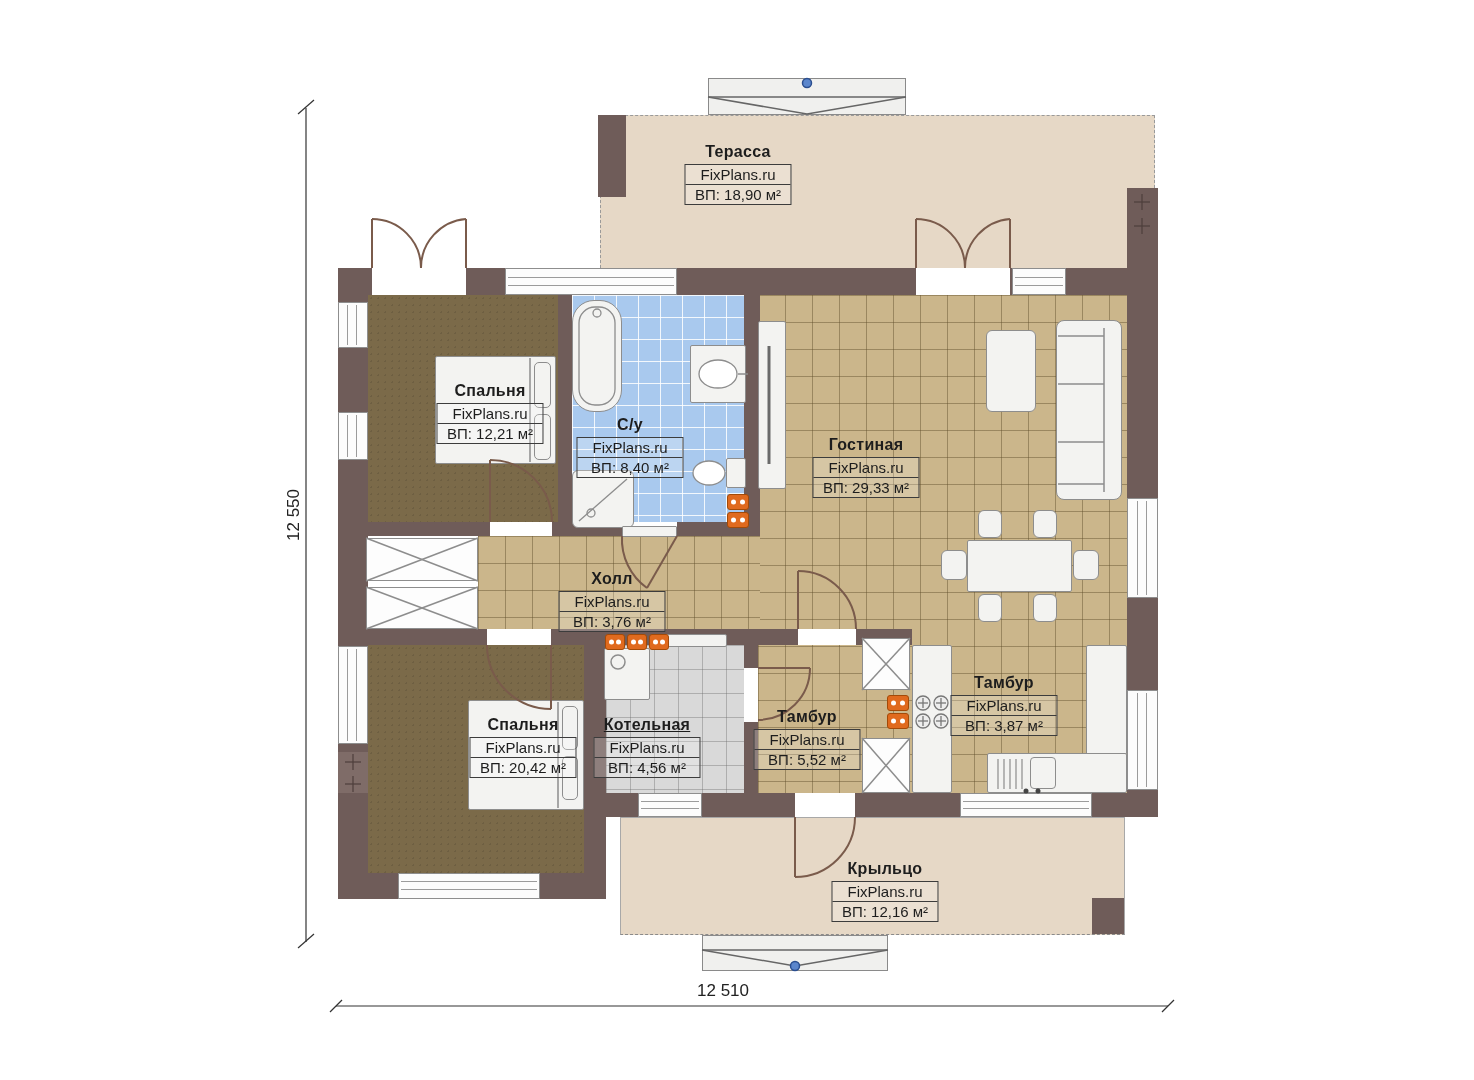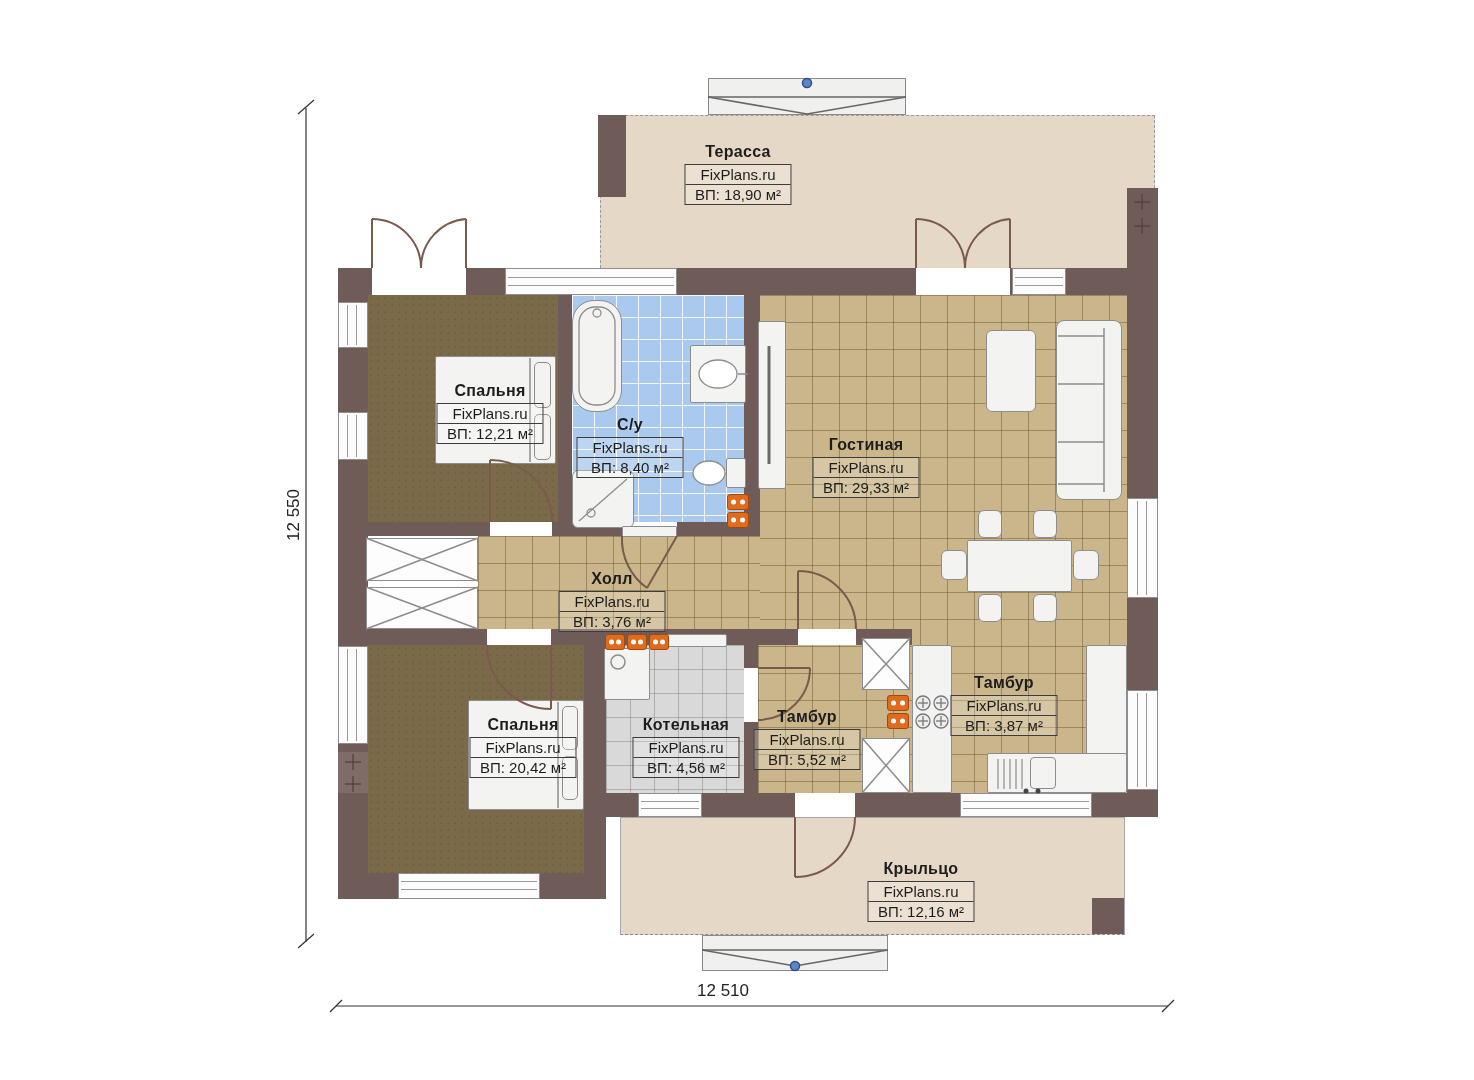--- a/index.html
+++ b/index.html
@@ -311,42 +311,42 @@
       <div class="rarea">ВП: 3,76 м²</div>
     </div>
   </div>
   <div class="rlabel" style="left:523px;top:716px;">
     <div class="rname">Спальня</div>
     <div class="rbox">
       <div class="rwm">FixPlans.ru</div>
       <div class="rarea">ВП: 20,42 м²</div>
     </div>
   </div>
-  <div class="rlabel" style="left:686px;top:716px;">
+  <div class="rlabel" style="left:647px;top:716px;text-decoration:underline;">
     <div class="rname">Котельная</div>
     <div class="rbox">
       <div class="rwm">FixPlans.ru</div>
       <div class="rarea">ВП: 4,56 м²</div>
     </div>
   </div>
   <div class="rlabel" style="left:807px;top:708px;">
     <div class="rname">Тамбур</div>
     <div class="rbox">
       <div class="rwm">FixPlans.ru</div>
       <div class="rarea">ВП: 5,52 м²</div>
     </div>
   </div>
   <div class="rlabel" style="left:1004px;top:674px;">
     <div class="rname">Тамбур</div>
     <div class="rbox">
       <div class="rwm">FixPlans.ru</div>
       <div class="rarea">ВП: 3,87 м²</div>
     </div>
   </div>
-  <div class="rlabel" style="left:885px;top:860px;margin-left:36px;">
+  <div class="rlabel" style="left:885px;top:860px;">
     <div class="rname">Крыльцо</div>
     <div class="rbox">
       <div class="rwm">FixPlans.ru</div>
       <div class="rarea">ВП: 12,16 м²</div>
     </div>
   </div>
 
   <div class="dim" style="left:268px;top:505px;transform:rotate(-90deg);transform-origin:center;">12 550</div>
   <div class="dim" style="left:723px;top:981px;transform:translateX(-50%);">12 510</div>
 

